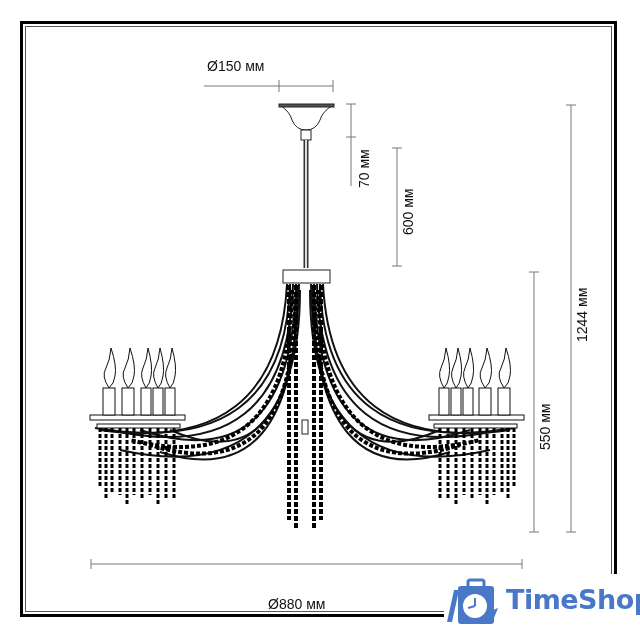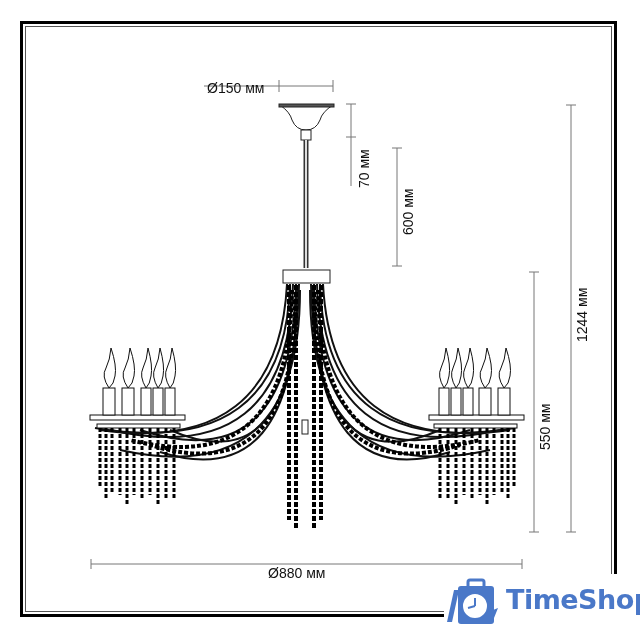--- a/index.html
+++ b/index.html
@@ -145,26 +145,26 @@
       <line x1="480" y1="428" x2="480" y2="495"></line>
       <line x1="487" y1="428" x2="487" y2="505"></line>
       <line x1="494" y1="428" x2="494" y2="495"></line>
       <line x1="502" y1="428" x2="502" y2="492"></line>
       <line x1="508" y1="428" x2="508" y2="500"></line>
       <line x1="514" y1="428" x2="514" y2="488"></line>
     </g>
   </g>
 </svg>
 
-<div class="dim-label" style="left:207px; top:80px;">Ø150 мм</div>
+<div class="dim-label" style="left:207px; top:58px;">Ø150 мм</div>
 <div class="dim-label vlabel" style="left:356px; top:188px;">70 мм</div>
 <div class="dim-label vlabel" style="left:400px; top:235px;">600 мм</div>
 <div class="dim-label vlabel" style="left:537px; top:450px;">550 мм</div>
 <div class="dim-label vlabel" style="left:574px; top:342px;">1244 мм</div>
-<div class="dim-label" style="left:268px; top:565px;">Ø880 мм</div>
+<div class="dim-label" style="left:268px; top:596px;">Ø880 мм</div>
 
 <div class="logo">
   <svg width="60" height="58" viewBox="0 0 60 58" style="position:absolute;left:0;top:0;">
     <path d="M10,16 L3,48 L8,48 L15,16 Z" fill="#4a78c8"></path>
     <rect x="14" y="12" width="36" height="38" rx="3" fill="#4a78c8"></rect>
     <rect x="24" y="6" width="16" height="8" rx="2" fill="none" stroke="#4a78c8" stroke-width="3"></rect>
     <circle cx="31" cy="32" r="13" fill="#fff" stroke="#4a78c8" stroke-width="2"></circle>
     <line x1="31" y1="32" x2="31" y2="24" stroke="#4a78c8" stroke-width="2"></line>
     <line x1="31" y1="32" x2="24" y2="34" stroke="#4a78c8" stroke-width="2"></line>
     <path d="M44,38 L54,34 L50,44 Z" fill="#4a78c8"></path>

